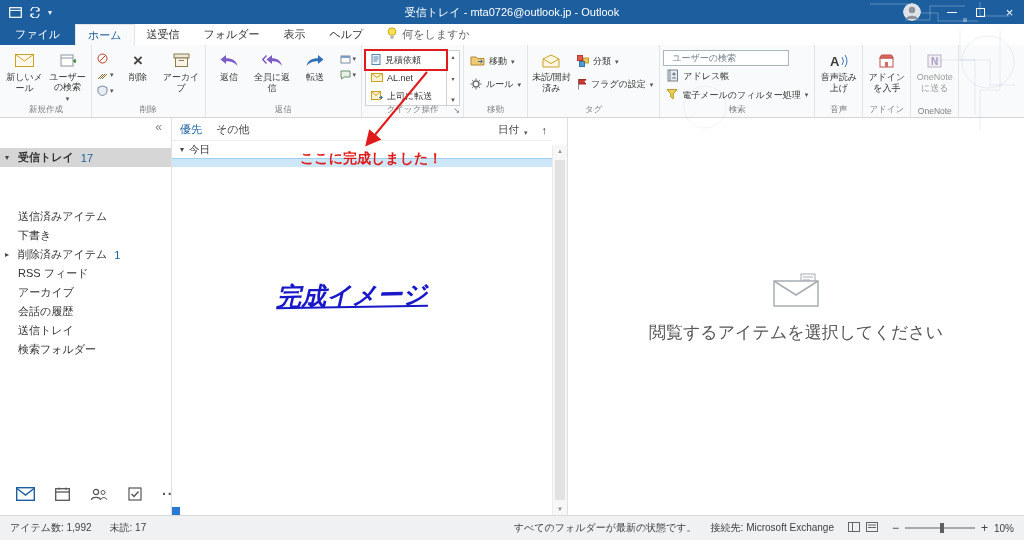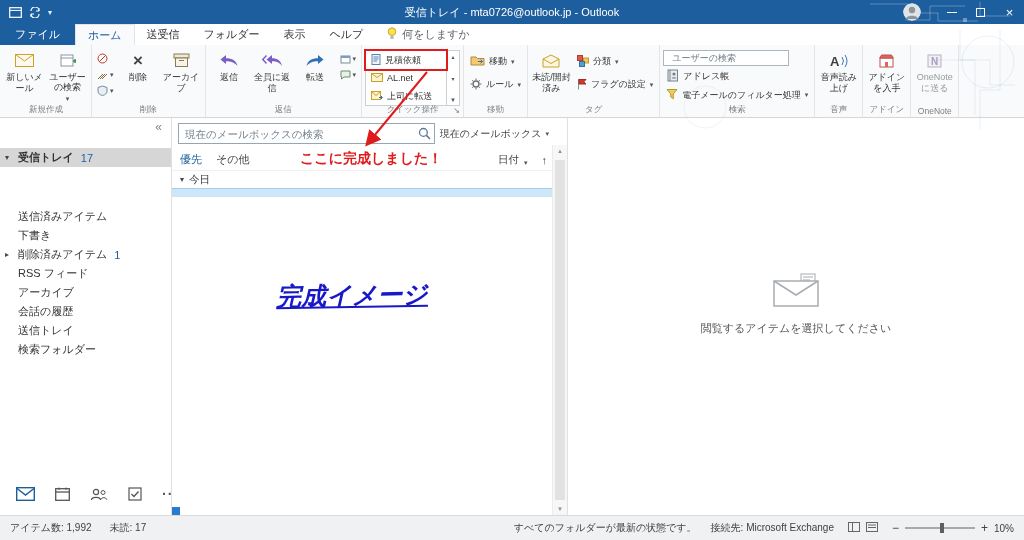--- a/index.html
+++ b/index.html
@@ -80,21 +80,21 @@
   .group-row .tri { font-size:8px; color:#444; }
   .sel-strip { height:9px; background:#cde7f8; border-top:1px solid #9fd0ef; margin-right:15px; }
   .vscroll { position:absolute; right:0; top:27px; bottom:0; width:15px; background:#f7f7f7; border-left:1px solid #ececec; }
   .sarr { position:absolute; left:0; right:0; text-align:center; font-size:6px; color:#8f8f8f; }
   .sarr.up { top:3px; } .sarr.down { bottom:3px; }
   .vthumb { position:absolute; left:2px; right:2px; top:15px; bottom:15px; background:#e2e2e2; }
   .hcorner { position:absolute; left:0; bottom:0; width:8px; height:8px; background:#2a7ad2; }
 
   .reading-pane { flex:1; background:#fff; display:flex; flex-direction:column; align-items:center; padding-top:155px; }
   .empty-env { margin-bottom:12px; }
-  .empty-msg { font-size:11px; color:#555; }
+  .empty-msg { font-size:17px; color:#555; }
 
   
   .statusbar { height:25px; background:#f0f1f3; border-top:1px solid #d9dadb; display:flex; align-items:center; font-size:10px; color:#3f3f3f; padding:0 10px; gap:18px; flex:0 0 auto; white-space:nowrap; }
   .sb-right { margin-left:auto; display:flex; align-items:center; gap:14px; }
   .view-ics { display:flex; gap:6px; align-items:center; }
   .zoomwrap { display:flex; align-items:center; gap:6px; }
   .ztrack { width:70px; height:2px; background:#a9a9a9; position:relative; }
   .zthumb { position:absolute; left:50%; top:-4px; width:4px; height:10px; background:#5f5f5f; }
   .zbtn { font-size:12px; color:#444; }
 
@@ -524,33 +524,20 @@
             <svg width="14" height="14">
               <rect x="1" y="1" width="12" height="12" fill="none" stroke="#555" stroke-width="1.2"></rect>
               <path d="M3.5 7 L6 9.5 L10.5 4.5" fill="none" stroke="#555" stroke-width="1.4"></path>
             </svg>
           </span>
         <span class="nav-more">···</span>
       </div>
     </div>
 
     <div class="list-pane">
-      <div class="search-row">
-        <div class="search-box">
-          <input placeholder="現在のメールボックスの検索" style="">
-          <span class="mag"><svg width="13" height="13">
-                <circle cx="5.4" cy="5.4" r="3.9" fill="none" stroke="#5c7a94" stroke-width="1.3"></circle>
-                <line x1="8.4" y1="8.4" x2="12" y2="12" stroke="#5c7a94" stroke-width="1.5"></line>
-              </svg></span>
-        </div>
-        <div class="scope">
-          <span>現在のメールボックス</span>
-          <span class="caret">▾</span>
-        </div>
-      </div>
       <div class="filter-row">
         <span class="ftab active">優先</span>
         <span class="ftab">その他</span>
         <span class="sort">
             <span>日付</span>
             <span class="caret">▾</span>
           </span>
         <span class="sort-dir">↑</span>
       </div>
       <div class="group-row">

